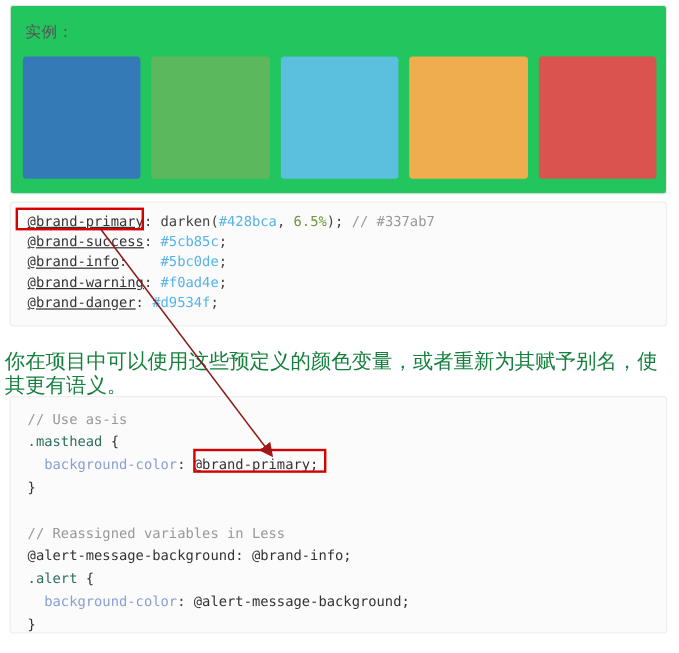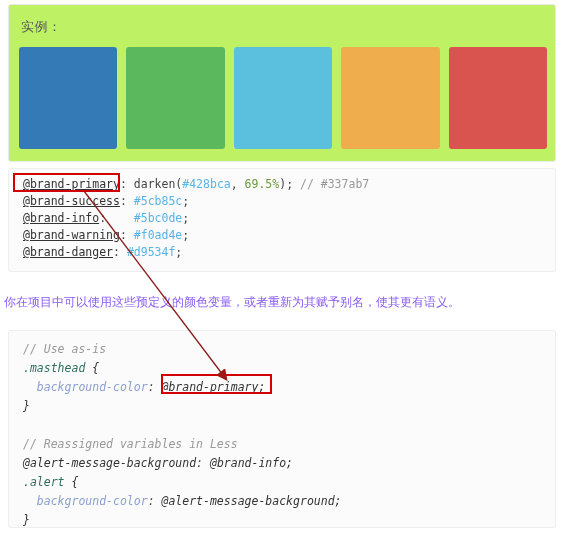--- a/index.html
+++ b/index.html
@@ -22,21 +22,21 @@
     background: #ffffff;
   }
 
   
   .example-panel {
     position: absolute;
     left: 8px;
     top: 4px;
     width: 548px;
     height: 158px;
-    background: #bef264;
+    background: #22c55e;
     border: 1px solid #e8e8e8;
     border-radius: 3px;
     box-sizing: border-box;
   }
   .example-title {
     position: absolute;
     left: 12px;
     top: 13px;
     font-size: 13px;
     color: #555;
@@ -88,37 +88,36 @@
   .comment { color: #999999; }
   .punct   { color: #444444; }
 
   
   .note {
     position: absolute;
     left: 4px;
     top: 292px;
     width: 558px;
     font-family: "DejaVu Sans", sans-serif;
-    font-size: 12px;
-    color: #8b5cf6;
+    font-size: 17px;
+    color: #15803d;
     line-height: 20px;
   }
 
   
   .usage-panel {
     position: absolute;
     left: 8px;
     top: 330px;
     width: 548px;
     height: 198px;
     background: #fbfbfb;
     border: 1px solid #eeeeee;
     border-radius: 3px;
     box-sizing: border-box;
-    font-style: italic;
   }
   .usage-code {
     position: absolute;
     left: 14px;
     top: 9px;
     line-height: 19px;
   }
   .sel     { color: #2f6f5e; }
   .prop    { color: #8a9fd0; }
   .atvar   { color: #333333; }
@@ -151,21 +150,21 @@
     <div class="swatch-row">
       <div class="swatch" style="background:#337ab7"></div>
       <div class="swatch" style="background:#5cb85c"></div>
       <div class="swatch" style="background:#5bc0de"></div>
       <div class="swatch" style="background:#f0ad4e"></div>
       <div class="swatch" style="background:#d9534f"></div>
     </div>
   </div>
 
   <div class="vars-panel">
-    <div class="code vars-code"><span class="varname">@brand-primary</span><span class="punct">: </span><span class="fn">darken(</span><span class="hex">#428bca</span><span class="punct">, </span><span class="num">69.5%</span><span class="punct">);</span><span class="comment"> // #337ab7</span>
+    <div class="code vars-code"><span class="varname">@brand-primary</span><span class="punct">: </span><span class="fn">darken(</span><span class="hex">#428bca</span><span class="punct">, </span><span class="num">6.5%</span><span class="punct">);</span><span class="comment"> // #337ab7</span>
 <span class="varname">@brand-success</span><span class="punct">: </span><span class="hex">#5cb85c</span><span class="punct">;</span>
 <span class="varname">@brand-info</span><span class="punct">:    </span><span class="hex">#5bc0de</span><span class="punct">;</span>
 <span class="varname">@brand-warning</span><span class="punct">: </span><span class="hex">#f0ad4e</span><span class="punct">;</span>
 <span class="varname">@brand-danger</span><span class="punct">: </span><span class="hex">#d9534f</span><span class="punct">;</span></div>
   </div>
 
   <div class="note">你在项目中可以使用这些预定义的颜色变量，或者重新为其赋予别名，使其更有语义。</div>
 
   <div class="usage-panel">
     <div class="code usage-code"><span class="comment">// Use as-is</span>

